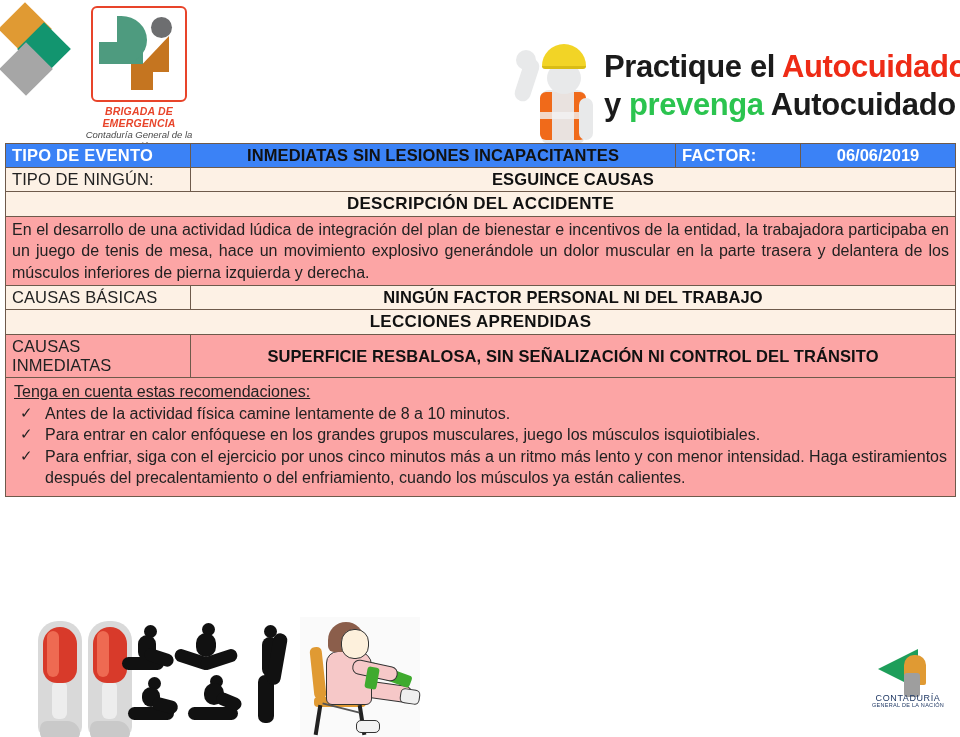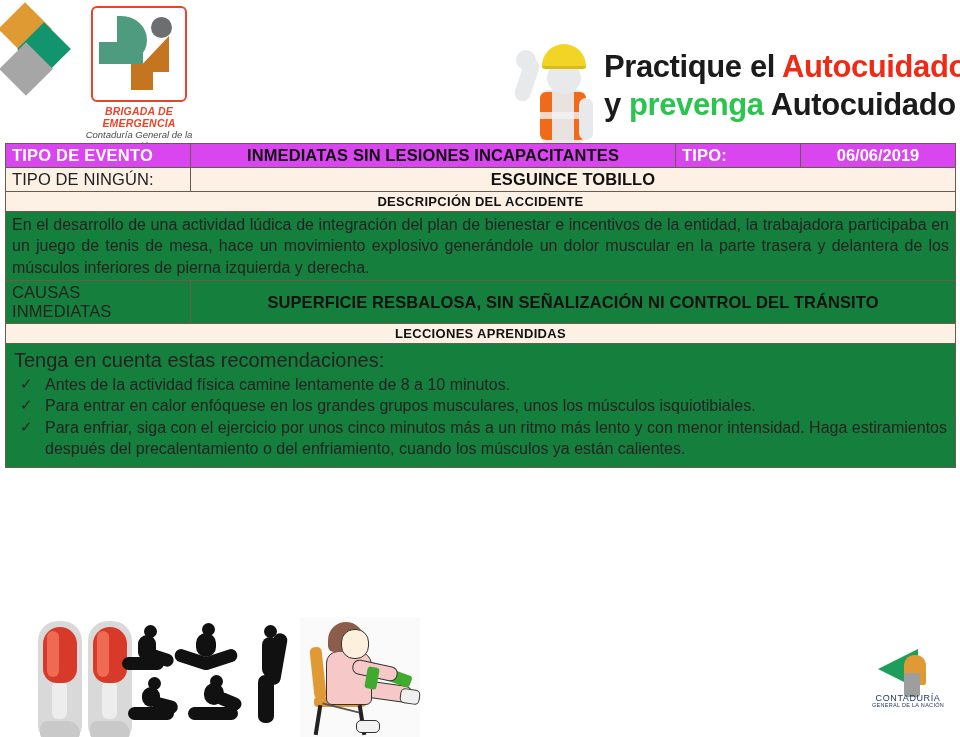--- a/index.html
+++ b/index.html
@@ -71,33 +71,33 @@
   .bline{font-weight:bold;font-size:31px;line-height:1.22;white-space:nowrap;letter-spacing:-.4px;}
   .t-dark{color:#1B1B1B;}
   .t-red{color:#EE2B16;}
   .t-green{color:#2BC44F;}
 
   
   .tbl{position:absolute;left:5px;top:143px;width:950px;border-collapse:collapse;
        border:1.5px solid #6E5A4B;table-layout:fixed;}
   .tbl td{border:1.2px solid #6E5A4B;padding:2px 6px;vertical-align:middle;}
 
-  .c-yellow{background:#d946ef;}
+  .c-yellow{background:#3b82f6;}
   .c-cream{background:#FDF1E5;}
-  .c-peach{background:#15803d;}
+  .c-peach{background:#fca5a5;}
 
   .lbl{font-size:16.5px;color:#222;font-weight:normal;letter-spacing:.1px;}
   .lbl-white{font-size:16.5px;color:#ffffff;font-weight:bold;letter-spacing:.2px;}
   .val-bold{font-size:16.5px;color:#111;font-weight:bold;text-align:center;letter-spacing:.1px;}
   .val-white-bold{font-size:16.5px;color:#ffffff;font-weight:bold;text-align:center;}
-  .sec-title{font-size:13px;color:#111;font-weight:bold;text-align:center;letter-spacing:.3px;}
+  .sec-title{font-size:17px;color:#111;font-weight:bold;text-align:center;letter-spacing:.3px;}
   .body-txt{font-size:16px;color:#222;text-align:justify;line-height:1.34;padding:5px 8px 6px;}
   .body-txt p{margin:0;}
 
-  .rec-intro{font-size:20px;color:#222;margin:0 0 2px 0;}
+  .rec-intro{font-size:16px;color:#222;margin:0 0 2px 0;text-decoration:underline;}
   .rec-list{list-style:none;margin:0;padding:0;}
   .rec-list li{position:relative;padding-left:31px;font-size:16px;color:#222;
       line-height:1.32;text-align:justify;margin-bottom:0px;}
   .rec-list li .chk{position:absolute;left:6px;top:0;font-size:15px;color:#222;}
 
   
   .footer{position:absolute;left:0;top:617px;width:960px;height:120px;}
 
   .fig{position:absolute;}
 
@@ -210,75 +210,83 @@
     </colgroup>
     <tbody>
       <tr>
         <td class="c-yellow">
           <span class="lbl-white">TIPO DE EVENTO</span>
         </td>
         <td class="c-yellow">
           <span class="val-bold" style="display:block">INMEDIATAS  SIN LESIONES INCAPACITANTES</span>
         </td>
         <td class="c-yellow">
-          <span class="lbl-white">TIPO:</span>
+          <span class="lbl-white">FACTOR:</span>
         </td>
         <td class="c-yellow">
           <span class="val-white-bold" style="display:block">06/06/2019</span>
         </td>
       </tr>
 
       <tr>
         <td class="c-cream">
           <span class="lbl">TIPO DE NINGÚN:</span>
         </td>
         <td class="c-cream" colspan="3">
-          <span class="val-bold" style="display:block">ESGUINCE TOBILLO</span>
+          <span class="val-bold" style="display:block">ESGUINCE CAUSAS</span>
         </td>
       </tr>
 
       <tr>
         <td class="c-cream" colspan="4">
           <span class="sec-title" style="display:block">DESCRIPCIÓN DEL ACCIDENTE</span>
         </td>
       </tr>
 
       <tr>
         <td class="c-peach body-txt" colspan="4">
           <p>En el desarrollo de una actividad lúdica de integración del plan de bienestar e incentivos de la entidad, la trabajadora participaba en un juego de tenis de mesa, hace un movimiento explosivo generándole un dolor muscular en la parte trasera y delantera de los músculos inferiores de pierna izquierda y derecha.</p>
         </td>
       </tr>
 
+      <tr>
+        <td class="c-cream">
+          <span class="lbl">CAUSAS BÁSICAS</span>
+        </td>
+        <td class="c-cream" colspan="3">
+          <span class="val-bold" style="display:block">NINGÚN FACTOR PERSONAL NI DEL TRABAJO</span>
+        </td>
+      </tr>
+
+      <tr>
+        <td class="c-cream" colspan="4">
+          <span class="sec-title" style="display:block">LECCIONES APRENDIDAS</span>
+        </td>
+      </tr>
 
       <tr>
         <td class="c-peach">
           <span class="lbl">CAUSAS INMEDIATAS</span>
         </td>
         <td class="c-peach" colspan="3">
           <span class="val-bold" style="display:block">SUPERFICIE RESBALOSA, SIN SEÑALIZACIÓN NI CONTROL DEL TRÁNSITO</span>
-        </td>
-      </tr>
-
-      <tr>
-        <td class="c-cream" colspan="4">
-          <span class="sec-title" style="display:block">LECCIONES APRENDIDAS</span>
         </td>
       </tr>
 
       <tr>
         <td class="c-peach" colspan="4" style="padding:5px 8px 8px;">
           <p class="rec-intro">Tenga en cuenta estas recomendaciones:</p>
           <ul class="rec-list">
             <li>
               <span class="chk">✓</span>
               <span>Antes de la actividad física camine lentamente de 8 a 10 minutos.</span>
             </li>
             <li>
               <span class="chk">✓</span>
-              <span>Para entrar en calor enfóquese en los grandes grupos musculares, unos los músculos isquiotibiales.</span>
+              <span>Para entrar en calor enfóquese en los grandes grupos musculares, juego los músculos isquiotibiales.</span>
             </li>
             <li>
               <span class="chk">✓</span>
               <span>Para enfriar, siga con el ejercicio por unos cinco minutos más a un ritmo más lento y con menor intensidad. Haga estiramientos después del precalentamiento o del enfriamiento, cuando los músculos ya están calientes.</span>
             </li>
           </ul>
         </td>
       </tr>
     </tbody>
   </table>

